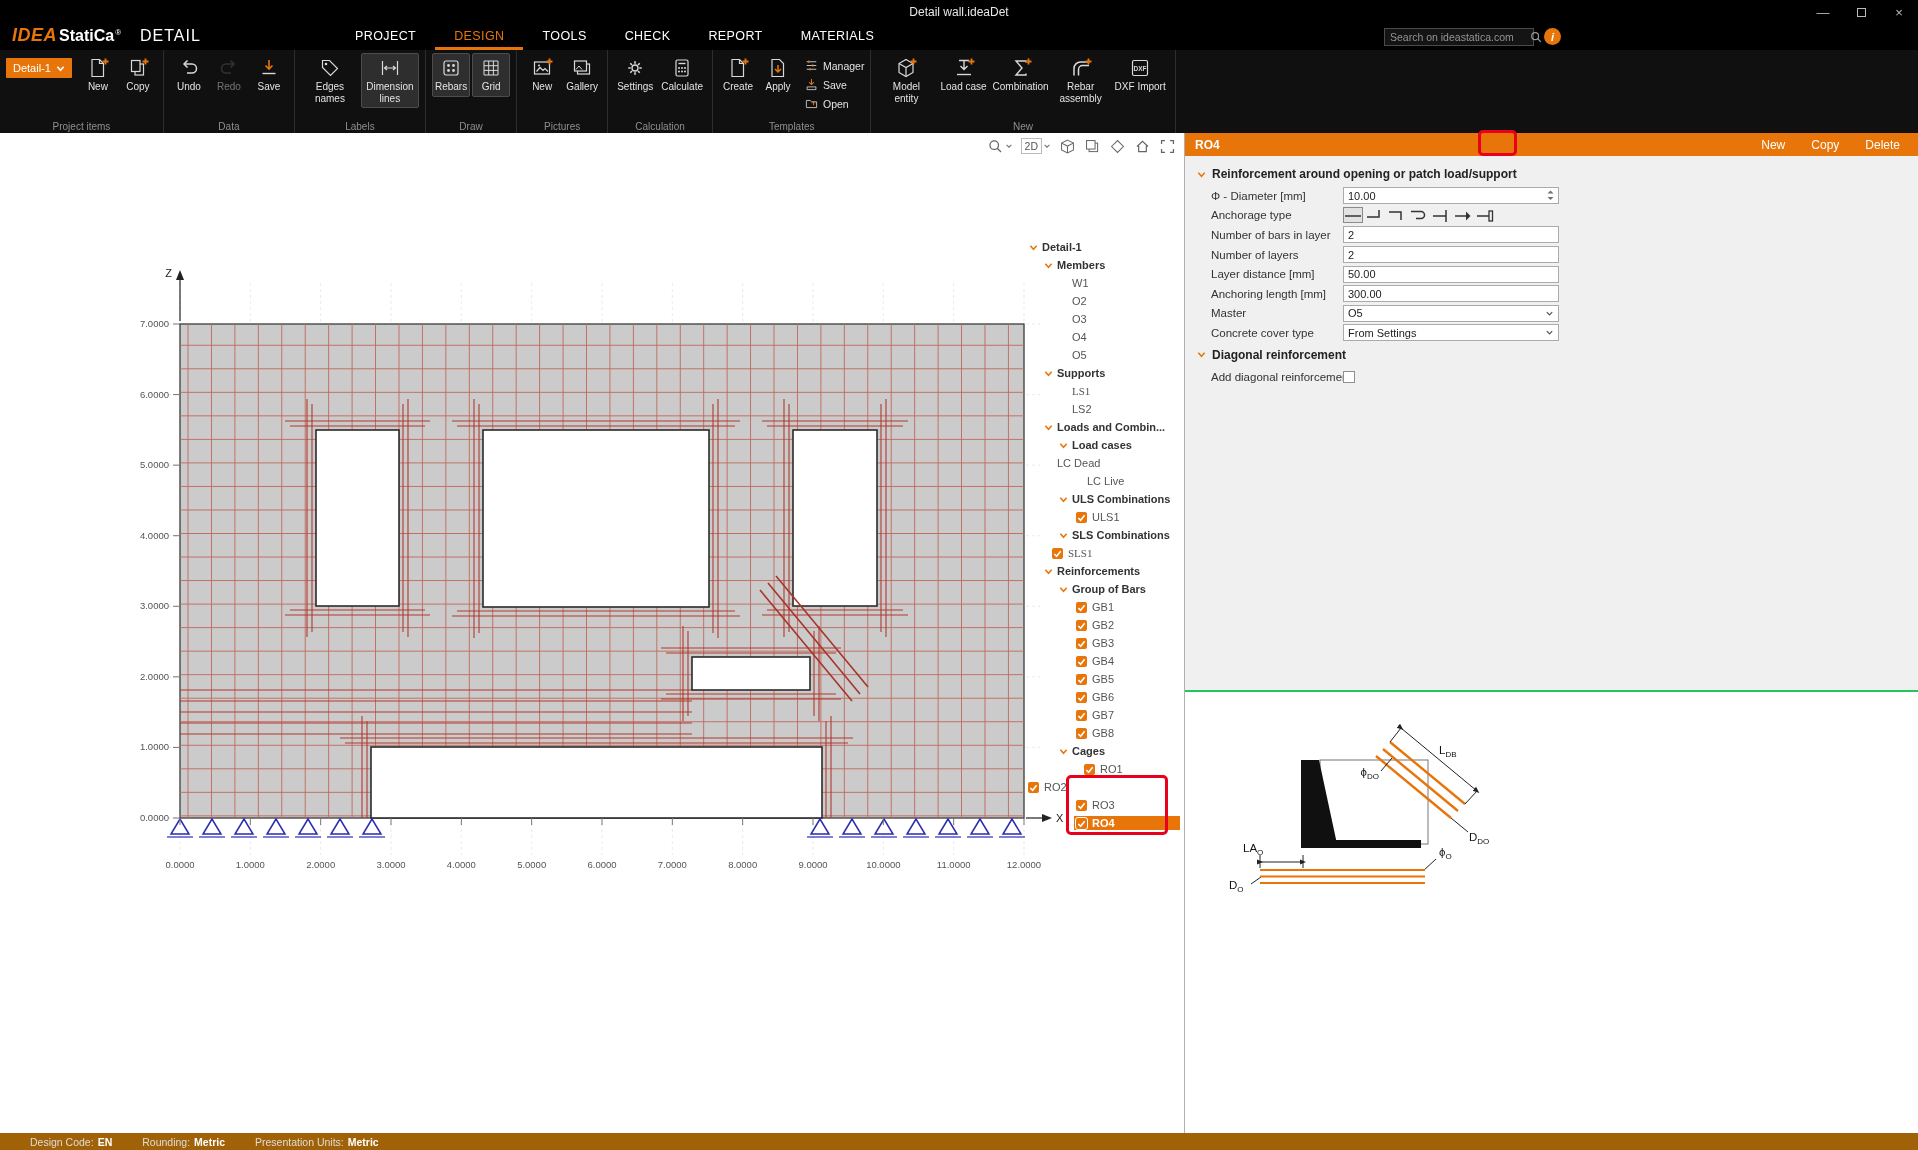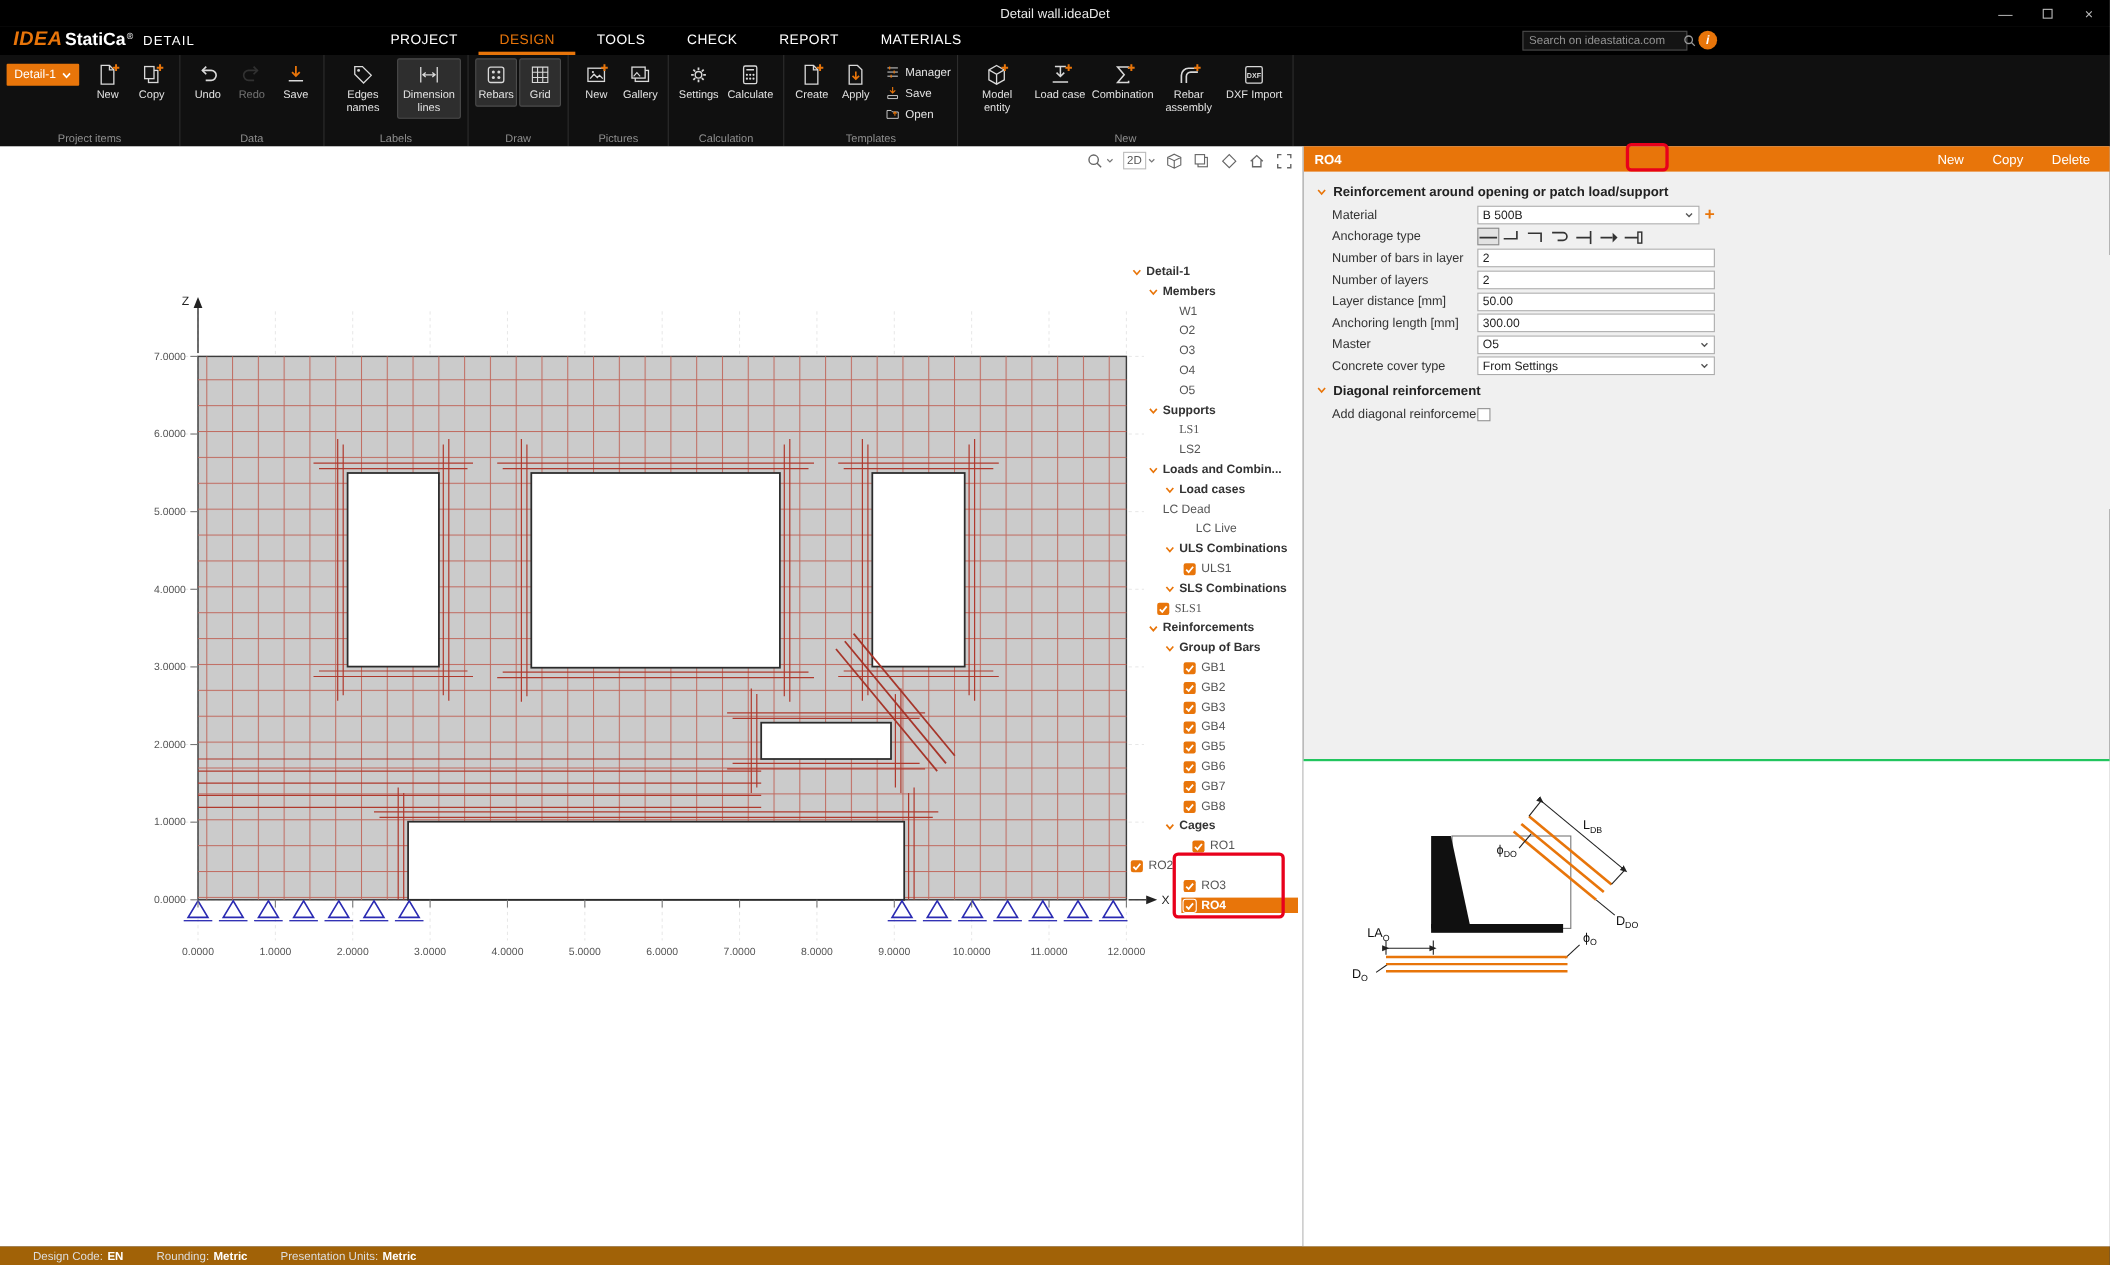--- a/index.html
+++ b/index.html
@@ -12,21 +12,21 @@
   .win-controls{position:absolute;right:0;top:0;height:24px;display:flex}
   .win-btn{width:38px;height:24px;display:flex;align-items:center;justify-content:center;color:#bbb;font-size:13px}
   .sq{width:9px;height:9px;border:1px solid #bbb;display:inline-block}
 
   
   .menubar{height:26px;background:#000;position:relative;flex:0 0 auto}
   .logo{position:absolute;left:12px;top:1px;display:flex;align-items:baseline;white-space:nowrap}
   .logo-idea{color:#e8750a;font-weight:bold;font-style:italic;font-size:18px;letter-spacing:.5px}
   .logo-statica{color:#fff;font-weight:bold;font-size:16px;margin-left:2px}
   .logo-reg{color:#fff;font-size:8px;margin-left:1px;position:relative;top:-6px}
-  .logo-module{color:#fff;font-size:12px;margin-left:9px;letter-spacing:1px}
+  .logo-module{color:#fff;font-size:16px;margin-left:19px;letter-spacing:1px}
   .menu-items{position:absolute;left:336px;top:0;height:26px;display:flex}
   .menu-item{color:#fff;font-size:12.5px;letter-spacing:.4px;padding:0 19px;line-height:24px;height:26px;border-bottom:3px solid transparent}
   .menu-item.active{color:#e8750a;border-bottom-color:#e8750a}
   .search-box{position:absolute;left:1384px;top:4px;width:150px;height:18px;background:#141414;border:1px solid #4a4a4a;display:flex;align-items:center}
   .search-input{flex:1;background:transparent;border:none;outline:none;color:#ccc;font-size:10.5px;padding:0 5px;font-family:inherit}
   .search-input::placeholder{color:#949494}
   .search-icn{width:12px;height:12px;margin-right:4px;flex:0 0 auto}
   .info-badge{position:absolute;left:1544px;top:4px;width:17px;height:17px;border-radius:50%;background:#e8750a;color:#fff;font-size:11px;font-weight:bold;font-style:italic;display:flex;align-items:center;justify-content:center}
 
   
@@ -836,31 +836,31 @@
         </span>
       </div>
       <div class="props-form">
           <div class="prop-sec-head">
             <svg class="chev" viewBox="0 0 10 10">
               <path d="M1.5 3 5 7 8.5 3" fill="none" stroke="#e8750a" stroke-width="1.7"></path>
             </svg>
             <span>Reinforcement around opening or patch load/support</span>
           </div>
           <div class="prop-row">
-            <div class="prop-label">Material</div>
+            <div class="prop-label">Φ - Diameter [mm]</div>
             <div class="prop-ctl">
-              <div class="selbox">
-                <span>B 500B</span>
-                <span class="sarr">
-                  <svg width="9" height="9" viewBox="0 0 10 10">
-                    <path d="M2 3.5 5 6.5 8 3.5" fill="none" stroke="#555" stroke-width="1.4"></path>
+              <div class="txtbox">
+                <span>10.00</span>
+                <span class="stepper">
+                  <svg width="7" height="13" viewBox="0 0 7 13">
+                    <path d="M.5 4.5 3.5 1.5 6.5 4.5z" fill="#707070"></path>
+                    <path d="M.5 8 3.5 11 6.5 8z" fill="#707070"></path>
                   </svg>
                 </span>
               </div>
-              <span class="plusbtn">+</span>
             </div>
           </div>
           <div class="prop-row">
             <div class="prop-label">Anchorage type</div>
             <div class="prop-ctl">
               <div class="anch-row">
                 <span class="anch selected">
                   <svg viewBox="0 0 18 14" width="18" height="14">
                     <path d="M1 8h16" stroke="#333" stroke-width="1.5" fill="none"></path>
                   </svg>

